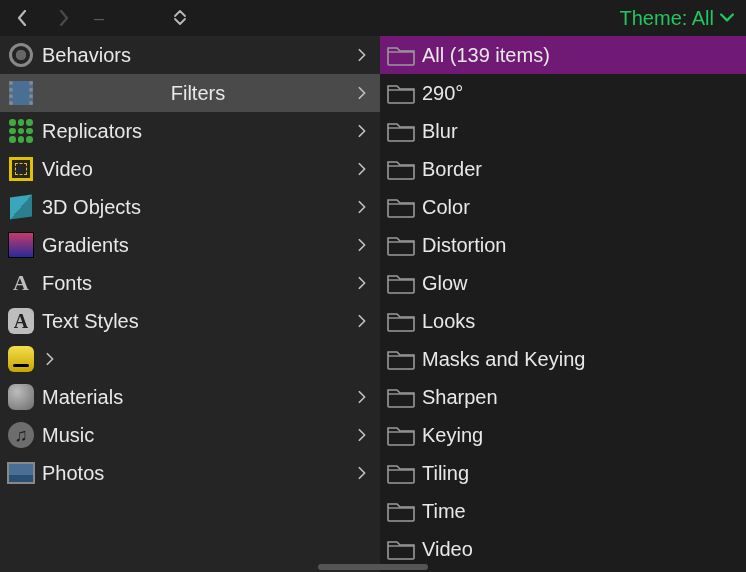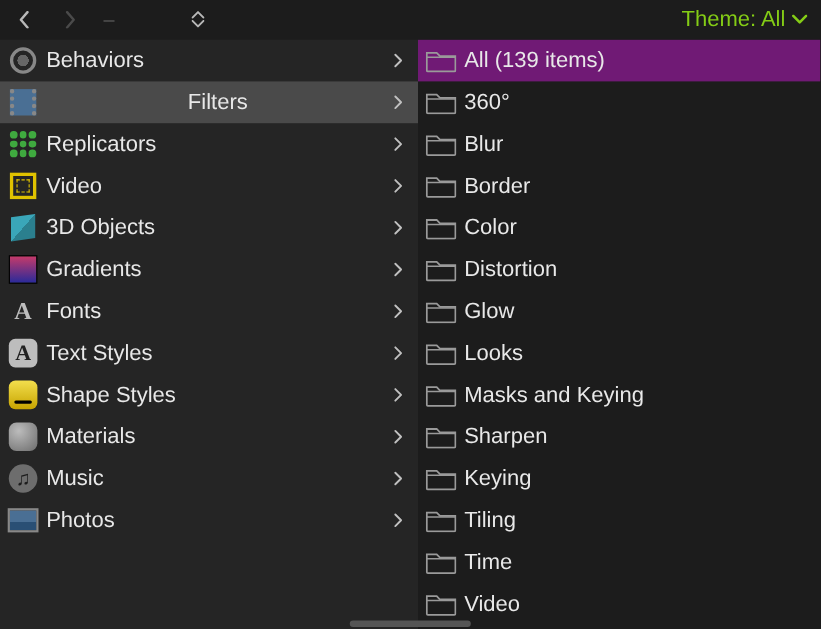--- a/index.html
+++ b/index.html
@@ -30,21 +30,21 @@
   .nav-btn.disabled { color: #4a4a4a; }
   .divider-dash { color: #5a5a5a; margin-right: 70px; font-size: 18px; }
   .sort-arrows {
     display: flex; flex-direction: column; gap: 1px;
     transform: translateY(-1px);
     color: #b8b8b8; cursor: pointer;
   }
   .spacer { flex: 1; }
   .theme-picker {
     display: flex; align-items: center; gap: 6px;
-    color: #84cc16; cursor: pointer;
+    color: #22c55e; cursor: pointer;
     font-size: 20px;
     padding-right: 2px;
   }
 
   
   .browser {
     display: flex;
     height: calc(572px - 36px);
   }
   .col {
@@ -244,21 +244,20 @@
         <div class="chev">
           <svg width="10" height="14" viewBox="0 0 10 16">
             <path d="M2 2 L8 8 L2 14" stroke="currentColor" stroke-width="2" fill="none" stroke-linecap="round" stroke-linejoin="round"></path>
           </svg>
         </div>
       </div>
       <div class="row">
         <div class="icon">
           <div class="ic-shapesty"></div>
         </div>
-        <span class="label">Shape Styles</span>
         <div class="chev">
           <svg width="10" height="14" viewBox="0 0 10 16">
             <path d="M2 2 L8 8 L2 14" stroke="currentColor" stroke-width="2" fill="none" stroke-linecap="round" stroke-linejoin="round"></path>
           </svg>
         </div>
       </div>
       <div class="row">
         <div class="icon">
           <div class="ic-mat"></div>
         </div>
@@ -302,21 +301,21 @@
         </div>
         <span class="label">All (139 items)</span>
       </div>
       <div class="row">
         <div class="icon folder-ico">
           <svg width="28" height="22" viewBox="0 0 28 22">
             <path d="M1 4 h9 l3 3 h14 v13 a1 1 0 0 1 -1 1 h-24 a1 1 0 0 1 -1 -1 z" fill="none" stroke="#9a9a9a" stroke-width="1.6"></path>
             <path d="M1 8 h26" stroke="#9a9a9a" stroke-width="1.4"></path>
           </svg>
         </div>
-        <span class="label">360°</span>
+        <span class="label">290°</span>
       </div>
       <div class="row">
         <div class="icon folder-ico">
           <svg width="28" height="22" viewBox="0 0 28 22">
             <path d="M1 4 h9 l3 3 h14 v13 a1 1 0 0 1 -1 1 h-24 a1 1 0 0 1 -1 -1 z" fill="none" stroke="#9a9a9a" stroke-width="1.6"></path>
             <path d="M1 8 h26" stroke="#9a9a9a" stroke-width="1.4"></path>
           </svg>
         </div>
         <span class="label">Blur</span>
       </div>

